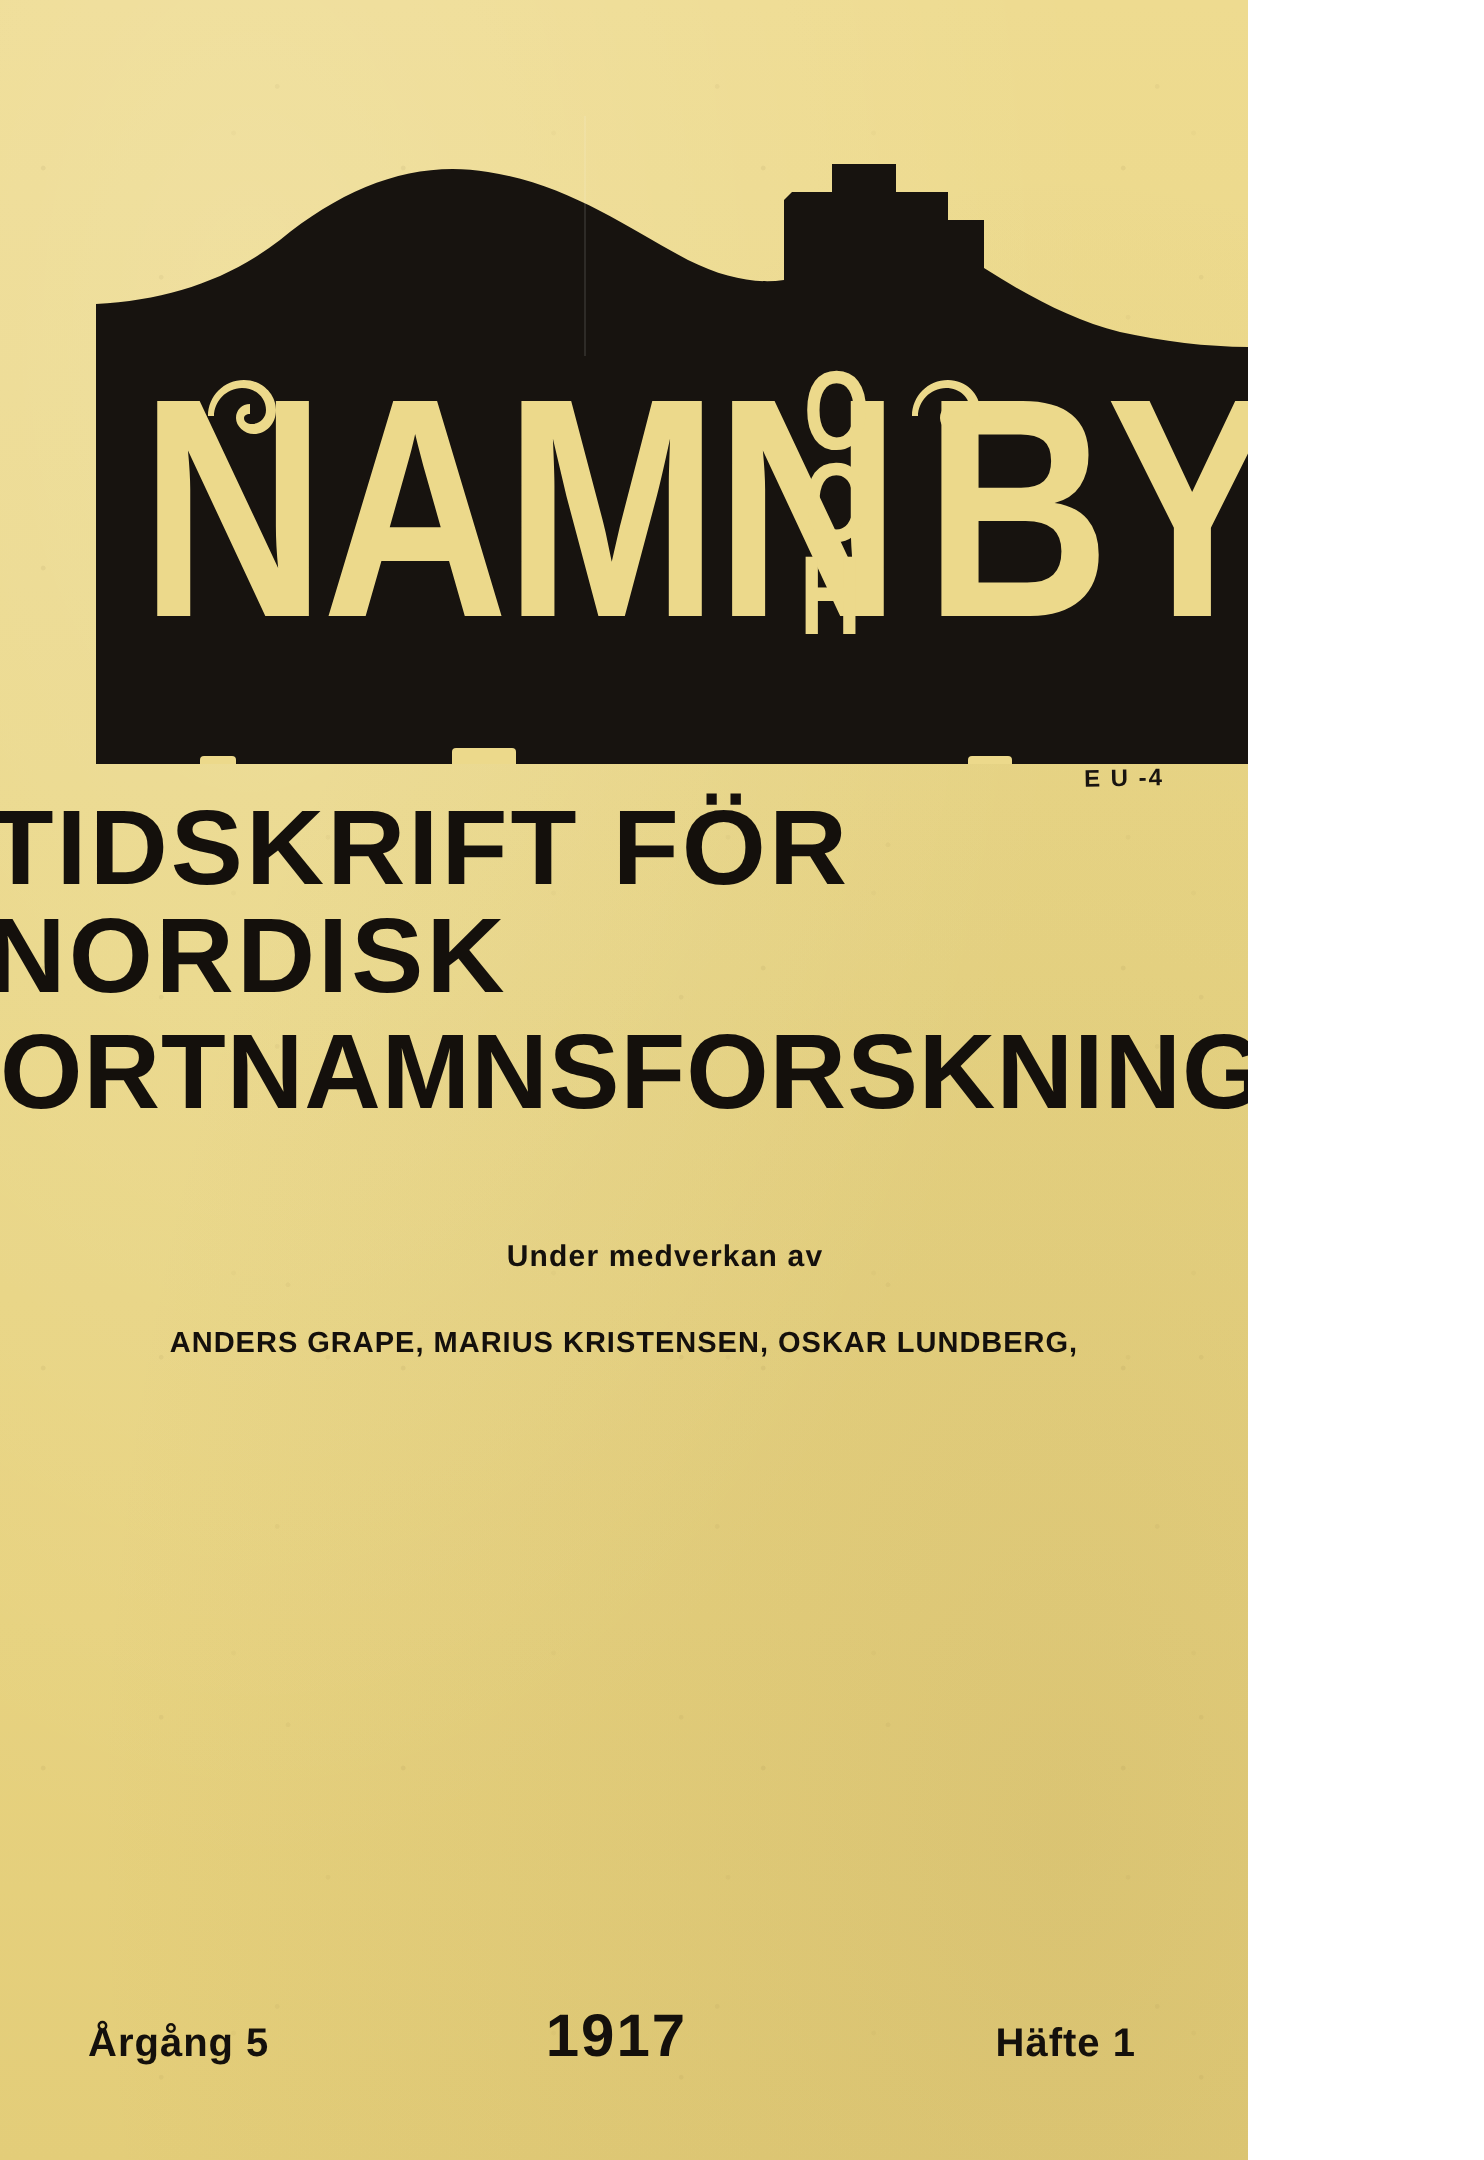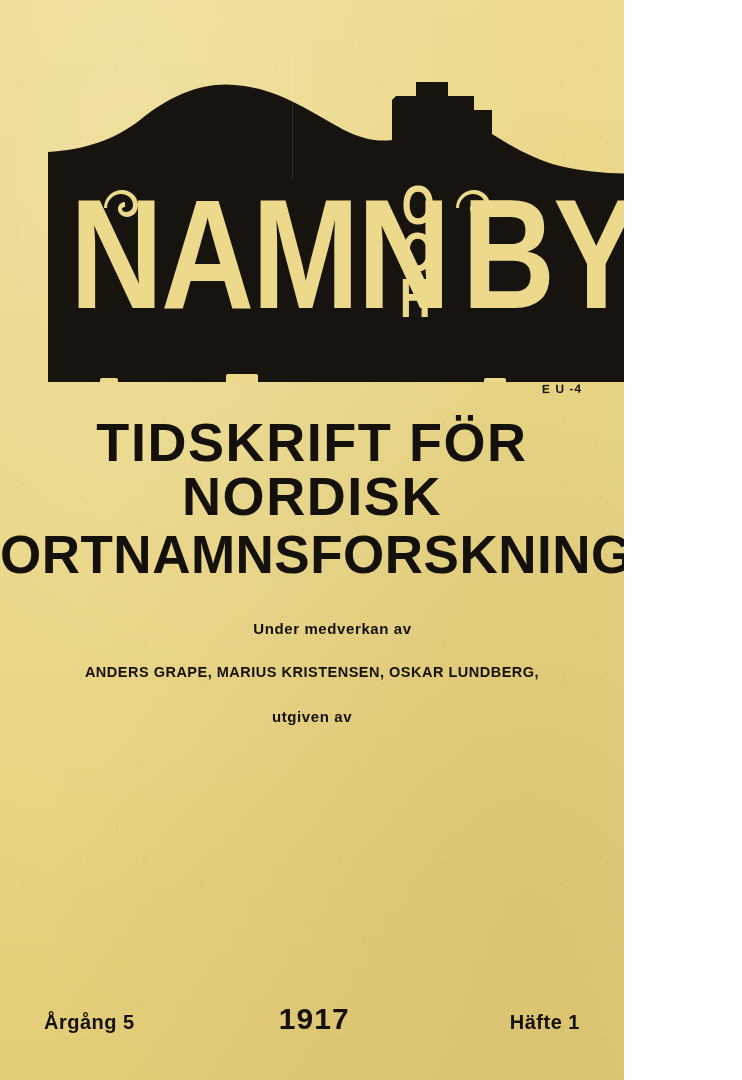--- a/index.html
+++ b/index.html
@@ -62,22 +62,22 @@
     letter-spacing: 1px;
     color: #191410;
     transform: rotate(-1deg);
   }
 
   
   .subtitle {
     position: absolute;
     left: 0;
     right: 0;
-    top: 416px;
-    text-align: center;
+    top: 398px;
+    text-align: left;
   }
   .subtitle .line {
     display: block;
     color: #14100c;
     font-family: "Liberation Sans", sans-serif;
     font-weight: 700;
     text-transform: uppercase;
   }
   .subtitle .line1 {
     font-size: 53px;
@@ -128,21 +128,21 @@
     font-weight: 700;
     letter-spacing: 1.2px;
     margin-top: 20px;
     text-transform: uppercase;
   }
 
   
   .footer {
     position: absolute;
     left: 44px;
-    right: 44px;
+    right: 56px;
     bottom: 44px;
     display: flex;
     align-items: baseline;
     justify-content: space-between;
     color: #14100c;
     gap: 25px;
   }
   .footer .vol, .footer .issue {
     font-size: 20px;
     font-weight: 700;
@@ -230,21 +230,20 @@
   <div class="artist-mark">E U -4</div>
 
   <div class="subtitle">
     <span class="line line1">TIDSKRIFT FÖR NORDISK</span>
     <span class="line line2">ORTNAMNSFORSKNING</span>
   </div>
 
   <div class="credits">
     <div class="under">Under medverkan av</div>
     <div class="ed">ANDERS GRAPE, MARIUS KRISTENSEN, OSKAR LUNDBERG,</div>
-    <div class="utgiven">utgiven av</div>
   </div>
 
   <div class="footer">
     <div class="vol">Årgång 5</div>
     <div class="year">1917</div>
     <div class="issue">Häfte 1</div>
   </div>
 </div>
 
 </body></html>

